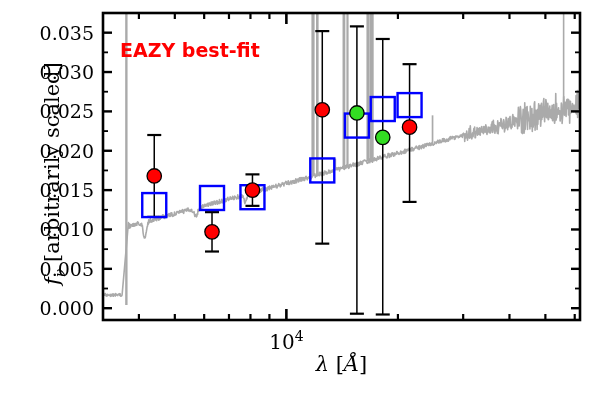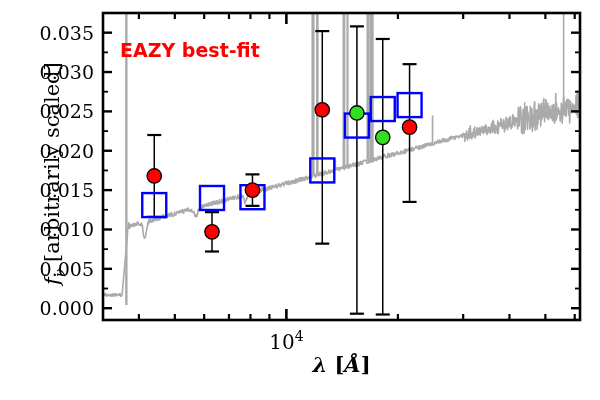--- a/index.html
+++ b/index.html
@@ -5,21 +5,21 @@
   html,body{margin:0;padding:0;background:#ffffff;}
   body{width:600px;height:400px;overflow:hidden;
        font-family:"DejaVu Sans","Liberation Sans",sans-serif;}
   #fig{position:relative;width:600px;height:400px;background:#fff;}
   #plotsvg{position:absolute;left:0;top:0;}
   .axlabel{position:absolute;color:#000;}
   #ylabel{left:-96px;top:160px;width:300px;text-align:center;
           transform:rotate(-90deg);transform-origin:center center;
           font-size:21px;font-family:"DejaVu Serif","Liberation Serif",serif;}
   #xlabel{left:103px;top:352px;width:477px;text-align:center;
-          font-size:21px;font-family:"DejaVu Serif","Liberation Serif",serif;font-weight:bold;}
+          font-size:21px;font-family:"DejaVu Serif","Liberation Serif",serif;}
   .mi{font-style:italic;}
   .sub{font-size:0.66em;vertical-align:sub;}
 </style>
 </head>
 <body>
 
 <div id="fig">
 
   <svg id="plotsvg" width="600" height="400" viewBox="0 0 600 400">
     <defs>

